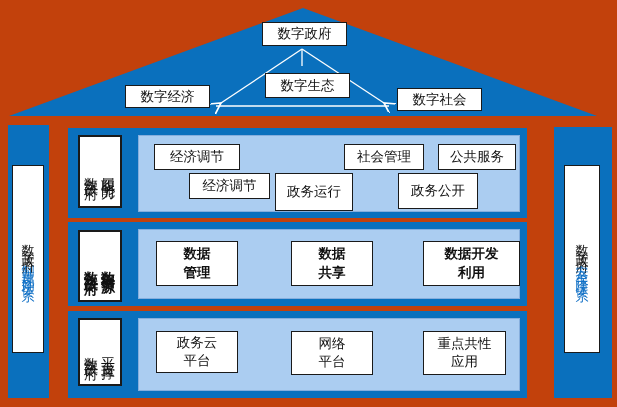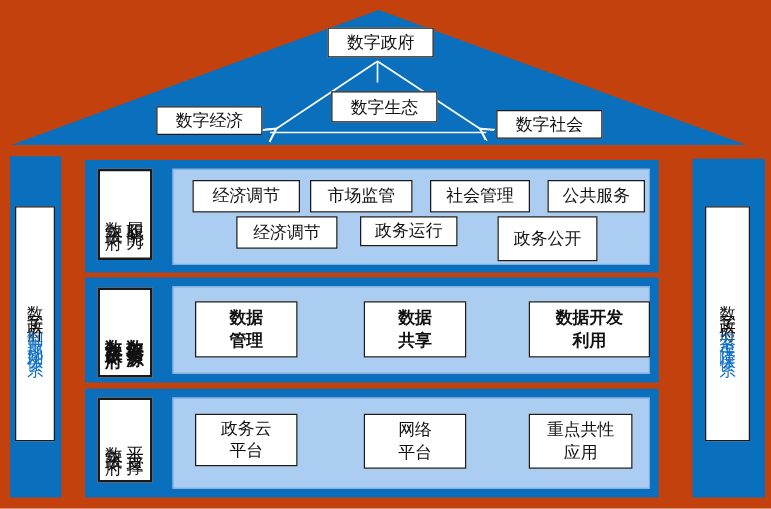--- a/index.html
+++ b/index.html
@@ -71,25 +71,24 @@
     </div>
   </div>
 
   <div class="band" style="left:68px;top:128px;width:459px;height:90px;">
     <div class="label-box" style="left:10px;top:7px;width:44px;height:73px;">
       <div class="vcol">数字政府</div>
       <div class="vcol">履职能力</div>
     </div>
     <div class="panel" style="left:70px;top:7px;width:382px;height:77px;">
       <div class="wbox" style="left:15px;top:8px;width:86px;height:26px;">经济调节</div>
-      <div class="wbox" style="left:109px;top:8px;width:82px;height:26px;">市场监管</div>
       <div class="wbox" style="left:205px;top:8px;width:80px;height:26px;">社会管理</div>
       <div class="wbox" style="left:299px;top:8px;width:78px;height:26px;">公共服务</div>
       <div class="wbox" style="left:50px;top:37px;width:81px;height:26px;">经济调节</div>
-      <div class="wbox" style="left:149px;top:37px;width:78px;height:24px;font-family:Liberation Mono, monospace;">政务运行</div>
+      <div class="wbox" style="left:136px;top:37px;width:78px;height:38px;font-family:Liberation Mono, monospace;">政务运行</div>
       <div class="wbox" style="left:259px;top:37px;width:80px;height:36px;">政务公开</div>
     </div>
   </div>
 
   <div class="band" style="left:68px;top:222px;width:459px;height:84px;font-weight:bold;">
     <div class="label-box" style="left:10px;top:8px;width:44px;height:72px;">
       <div class="vcol">数字政府</div>
       <div class="vcol">数据资源</div>
     </div>
     <div class="panel" style="left:70px;top:7px;width:382px;height:70px;">

